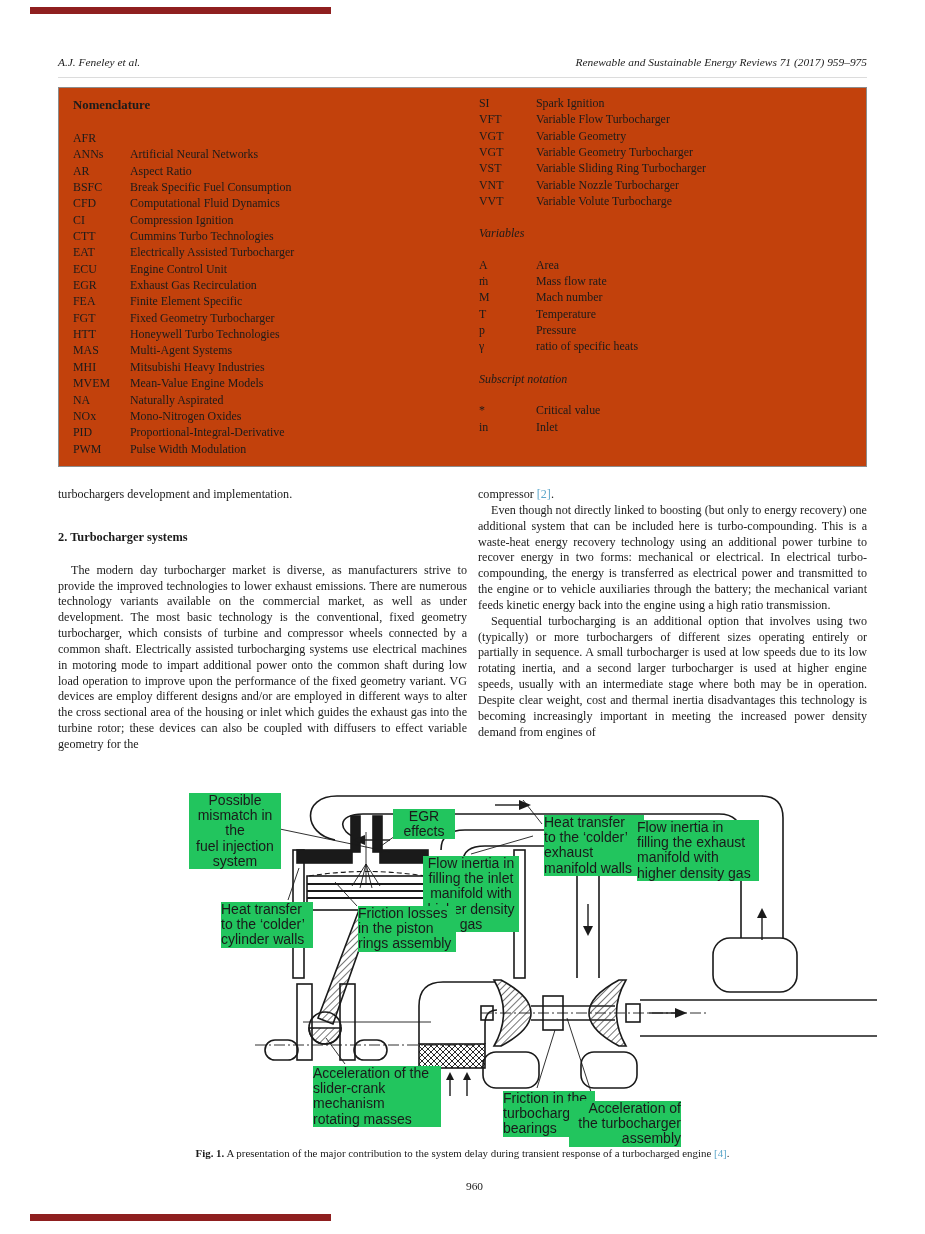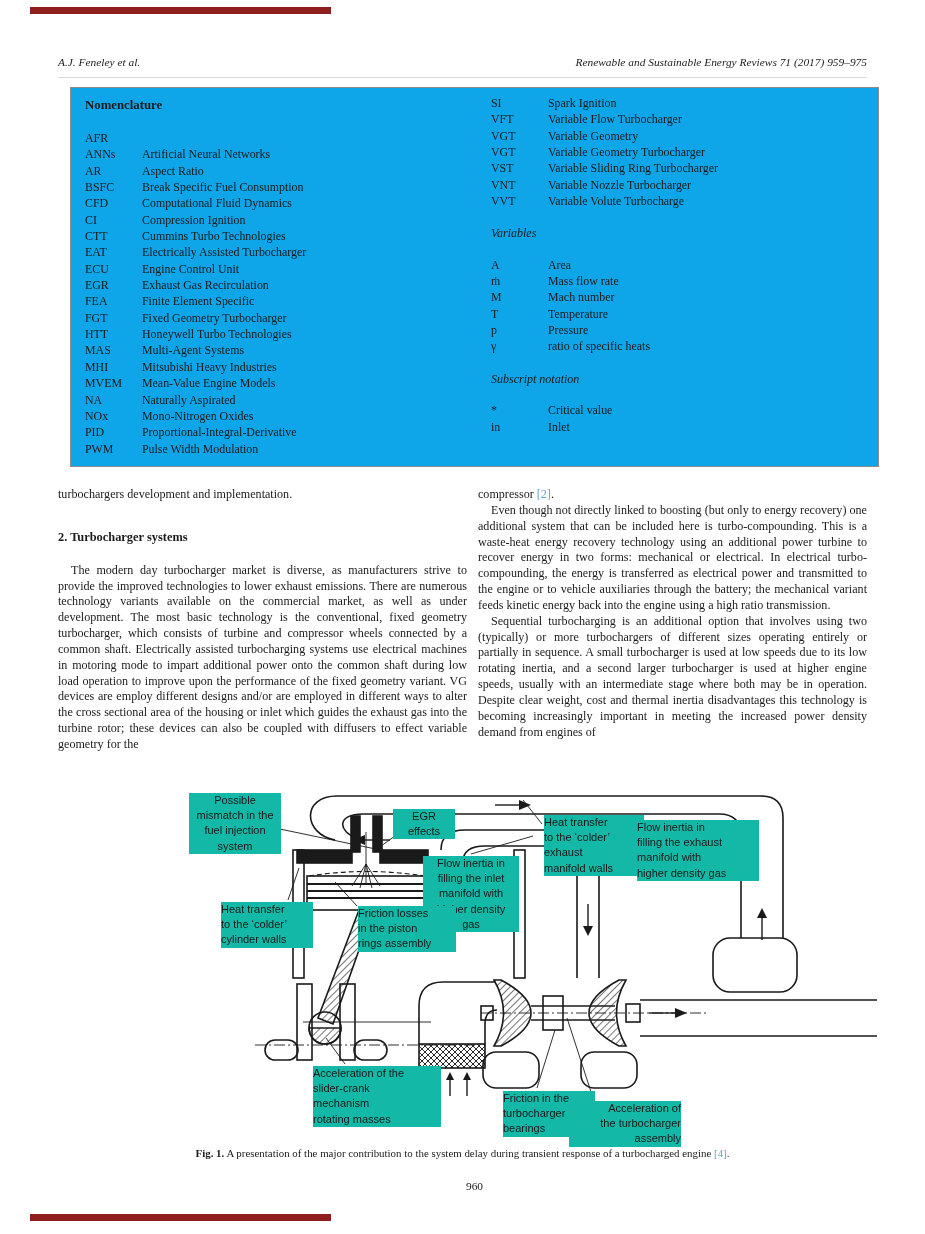--- a/index.html
+++ b/index.html
@@ -15,21 +15,21 @@
   .redbar.top{top:7px;}
   .redbar.bottom{top:1214px;}
 
   
   .rh{top:56px;font-style:italic;font-size:11.4px;line-height:13px;}
   .rh.left{left:58px;}
   .rh.right{right:58px;text-align:right;}
   .rh-rule{top:77px;left:58px;width:809px;height:1px;background:#dcdcdc;}
 
   
-  .nombox{left:58px;top:87px;width:807px;height:378px;border:1px solid #8c8c8c;background:#0ea5e9;margin-left:12px;}
+  .nombox{left:58px;top:87px;width:807px;height:378px;border:1px solid #8c8c8c;background:#c2410c;}
   .nom-title{position:absolute;left:14px;top:10px;font-weight:bold;font-size:12.8px;}
   .nom-col{position:absolute;font-size:11.9px;line-height:16.34px;}
   .nom-col.lc{left:14px;top:42px;width:395px;}
   .nom-col.rc{left:420px;top:7px;width:380px;}
   .nom-row{display:flex;}
   .nom-abbr{width:57px;flex:none;}
   .nom-def{flex:1;}
   .nom-subhead{font-style:italic;margin:16px 0 15px 0;font-size:12px;}
 
   
@@ -39,21 +39,21 @@
   .col-left{left:58px;top:487px;width:409px;}
   .col-right{left:478px;top:487px;width:389px;}
   .sec-head{font-weight:bold;font-size:12.4px;margin:27px 0 17px 0;text-align:left;}
   .ref{color:#5ba6ca;}
 
   
   .figure{left:185px;top:788px;width:692px;height:358px;}
   .figure svg{position:absolute;left:0;top:0;}
   .flabel{
     position:absolute;font-family:"Liberation Sans","DejaVu Sans",sans-serif;
-    font-size:11px;line-height:15.2px;color:#1a1a1a;white-space:pre-line;background:#14b8a6;
+    font-size:14px;line-height:15.2px;color:#1a1a1a;white-space:pre-line;background:#22c55e;
   }
   .flabel.ctr{text-align:center;}
 
   
   .caption{left:58px;top:1147px;width:809px;text-align:center;font-size:10.9px;line-height:13px;}
   .caption b{font-weight:bold;}
   .pageno{left:12px;top:1180px;width:925px;text-align:center;font-size:11.4px;}
 </style>
 </head>
 <body>

